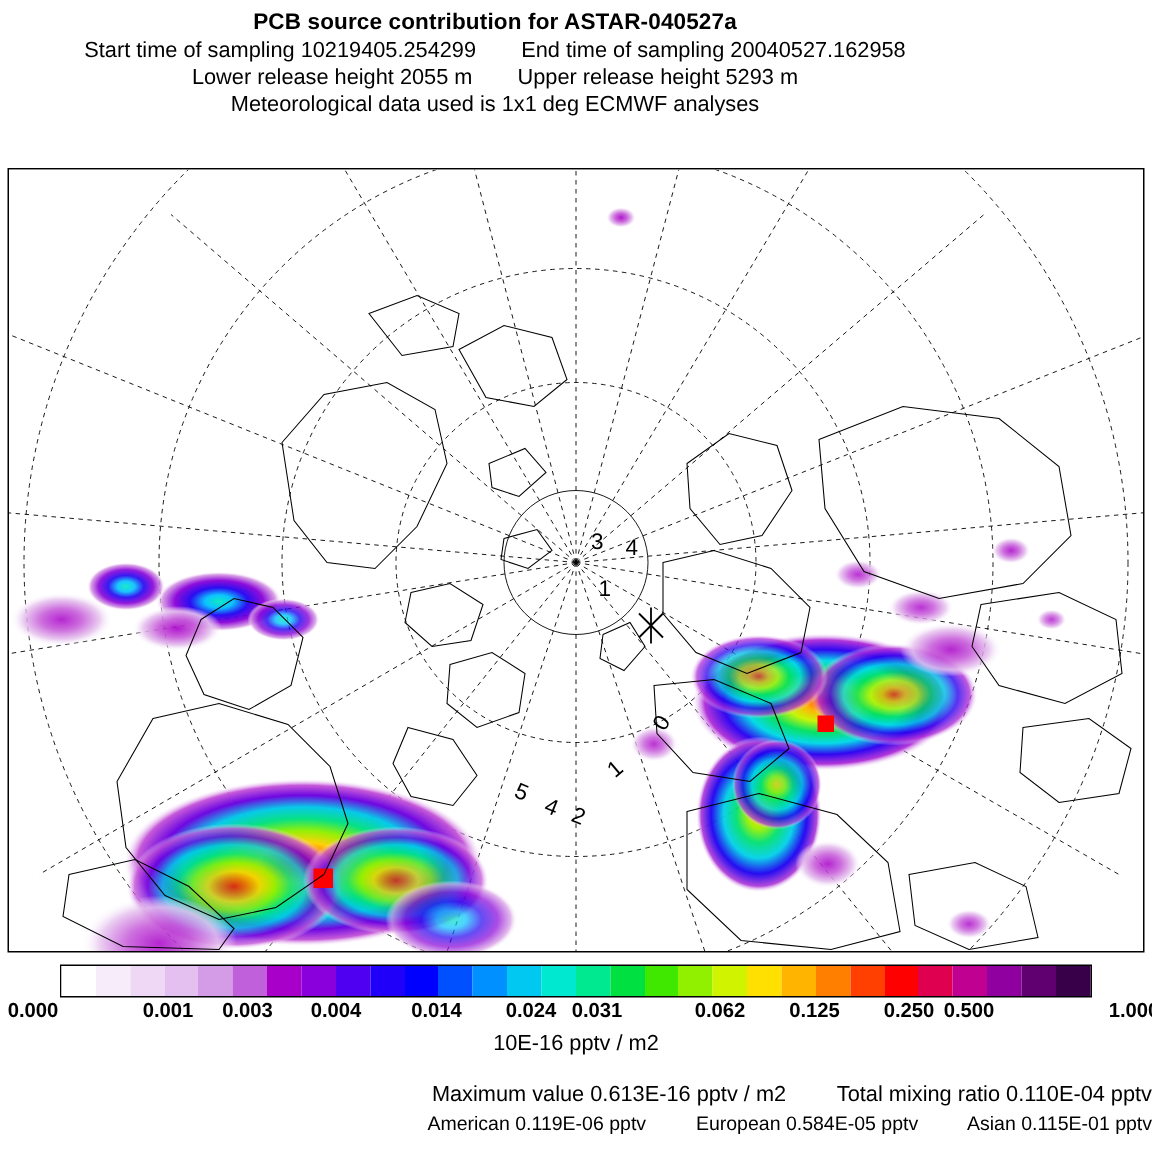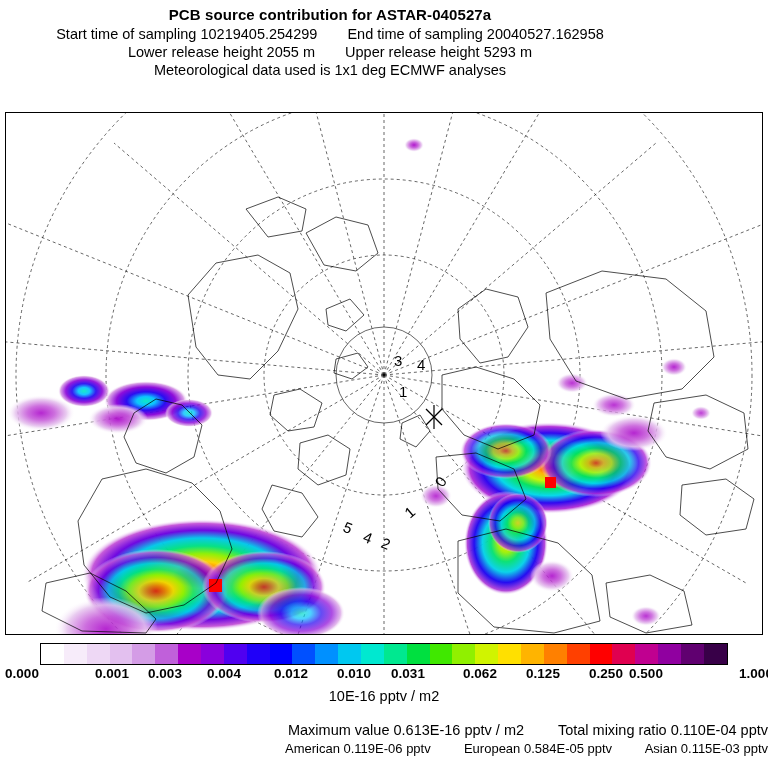--- a/index.html
+++ b/index.html
@@ -341,40 +341,40 @@
       <div style="background:#600070"></div>
       <div style="background:#380048"></div>
     </div>
   </div>
 
   <div class="cbar-ticks">
     <span style="left:22px;">0.000</span>
     <span style="left:112px;">0.001</span>
     <span style="left:165px;">0.003</span>
     <span style="left:224px;">0.004</span>
-    <span style="left:291px;">0.012</span>
-    <span style="left:354px;">0.010</span>
-    <span style="left:408px;">0.031</span>
+    <span style="left:291px;">0.014</span>
+    <span style="left:354px;">0.024</span>
+    <span style="left:398px;">0.031</span>
     <span style="left:480px;">0.062</span>
     <span style="left:543px;">0.125</span>
     <span style="left:606px;">0.250</span>
     <span style="left:646px;">0.500</span>
     <span style="left:756px;">1.000</span>
   </div>
 
   <div class="cbar-unit">10E-16 pptv / m2</div>
 
   <div class="footer">
     <div class="foot-row1">
       <span>Maximum value  0.613E-16 pptv / m2</span>
       <span class="foot-gap"></span>
       <span>Total mixing ratio  0.110E-04 pptv</span>
     </div>
     <div class="foot-row2">
       <span>American  0.119E-06 pptv</span>
       <span class="foot-gap"></span>
       <span>European  0.584E-05 pptv</span>
       <span class="foot-gap"></span>
-      <span>Asian  0.115E-03 pptv</span>
+      <span>Asian  0.115E-01 pptv</span>
     </div>
   </div>
 
 </div>
 
 </body></html>

